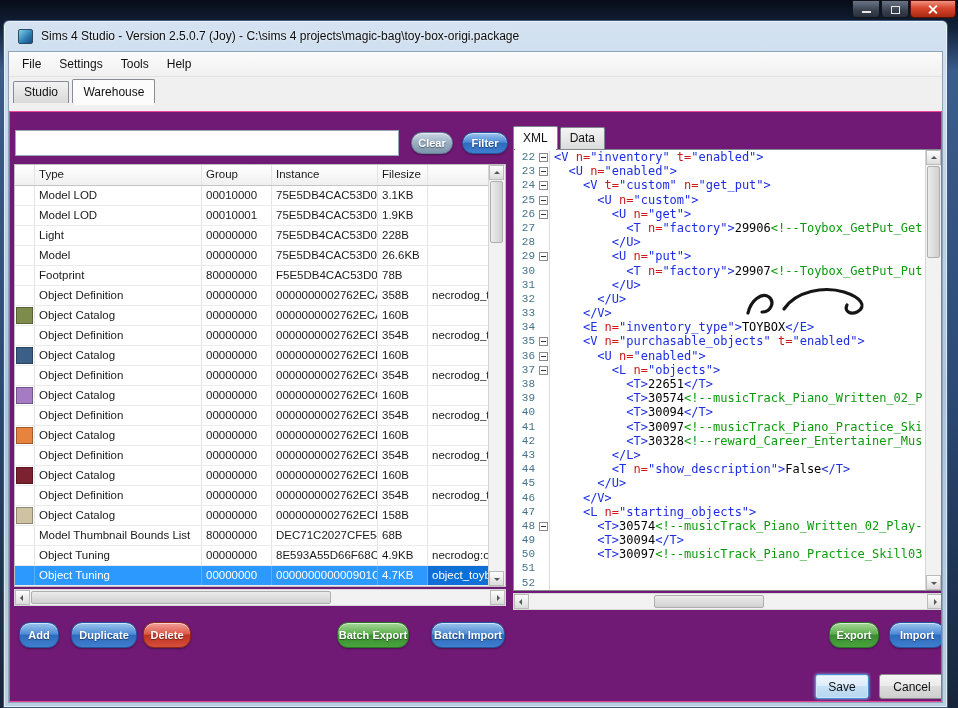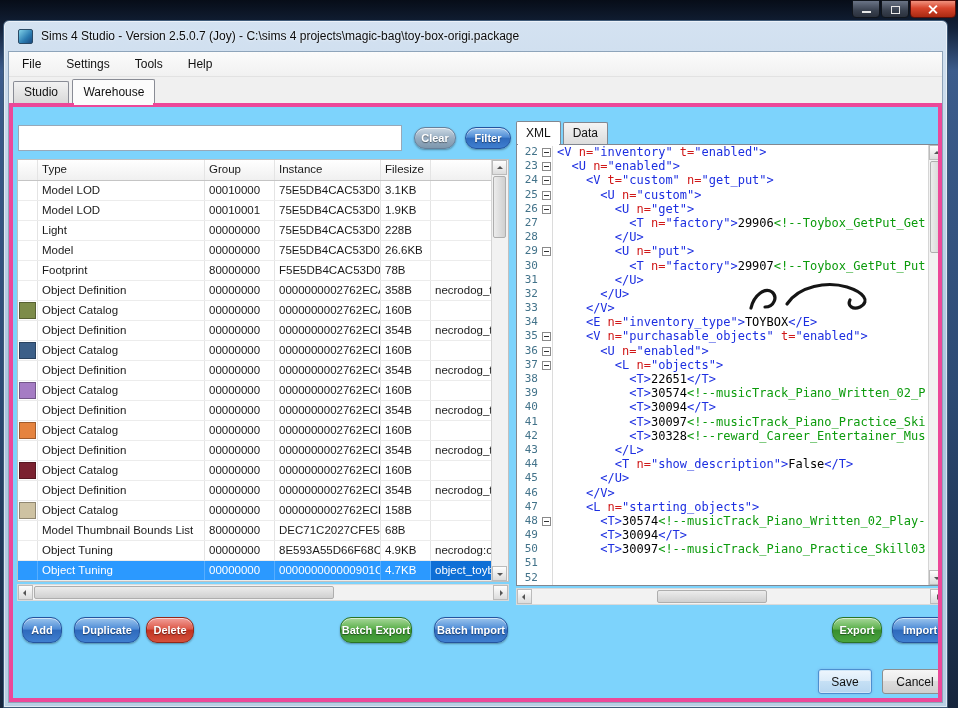--- a/index.html
+++ b/index.html
@@ -30,31 +30,31 @@
     padding:0 4px 4px; display:flex; flex-direction:column; z-index:2;
   }
   .titlebar { height:30px; display:flex; align-items:center; padding-left:10px; }
   .app-icon { width:15px; height:15px; border:1px solid #2a4a66; border-radius:2px;
     background:linear-gradient(135deg,#7fd0e8,#2a7ab0 60%,#1a4a80); }
   .title { margin-left:8px; font-size:12px; color:#0b0b0b; white-space:nowrap; overflow:hidden;
     text-shadow:0 0 3px rgba(255,255,255,.9); }
   .client { flex:1; background:#f0f0f0; border:1px solid #8ea4ba; display:flex; flex-direction:column; overflow:hidden; }
 
   .menubar { height:25px; background:linear-gradient(#fbfbfb,#f1f1f1); border-bottom:1px solid #e2e2e2;
-    display:flex; align-items:center; padding-left:4px;gap:7px; }
+    display:flex; align-items:center; padding-left:4px; }
   .menu-item { font-size:12px; color:#111; padding:4px 9px; cursor:default; }
 
   .tabstrip { height:26px; background:#f0f0f0; padding:4px 0 0 4px; position:relative; }
   .tab { display:inline-block; font-size:12px; color:#111; padding:3px 10px 4px;
     border:1px solid #898c95; border-bottom:none; border-radius:2px 2px 0 0;
     background:linear-gradient(#f2f2f2,#d9d9d9); margin-right:-1px; position:relative; }
   .tab.active { background:#fcfcfc; padding-top:5px; margin-top:-2px; z-index:5;text-align:right; }
   .tab.active::after { content:""; position:absolute; left:1px; right:1px; bottom:-2px; height:3px; background:#fcfcfc; }
 
-  .page { flex:1; background:#7dd3fc; border:4px solid #ec4899; position:relative; overflow:hidden; }
+  .page { flex:1; background:#701a75; border:1px solid #ec4899; position:relative; overflow:hidden;margin-top:8px; }
 
   
   .search { position:absolute; left:5px; top:18px; width:384px; height:26px;
     border:1px solid #98a8b8; background:#fff; font-size:12px; padding:0 6px;
     font-family:"Liberation Sans", sans-serif; }
   .gel { position:absolute; border-radius:11px; color:#fff; font-weight:bold; font-size:11px;
     font-family:"Liberation Sans", sans-serif; cursor:default; text-align:center;
     text-shadow:0 1px 1px rgba(0,0,0,.45);
     box-shadow:0 1px 2px rgba(0,0,0,.35), inset 0 1px 0 rgba(255,255,255,.55); }
   .gel.blue  { background:linear-gradient(#9cc6ee 0%,#4f8cd6 45%,#2f6bbd 52%,#3f7fd0 100%); border:1px solid #24549e; }
@@ -108,21 +108,21 @@
   .tab2 { font-size:12px; color:#111; padding:3px 9px 4px; border:1px solid #828790; border-bottom:none;
     border-radius:2px 2px 0 0; background:linear-gradient(#f4f4f4,#dcdcdc); margin-right:2px; position:relative; }
   .tab2.active { background:#ffffff; z-index:5; padding-top:4px; margin-top:-1px; }
   .tab2.active::after { content:""; position:absolute; left:1px; right:1px; bottom:-2px; height:3px; background:#fff; }
 
   .codepanel { position:absolute; left:503px; top:37px; width:430px; height:442px;
     background:#fff; border:1px solid #828790; }
   .gutter { position:absolute; left:0; top:0; bottom:0; width:36px; background:#fff;
     font-family:"DejaVu Sans Mono", monospace; font-size:11px; color:#43738a; overflow:hidden;
     border-right:1px solid #dcdcdc; }
-  .gline { display:flex; height:14.2px; }
+  .gline { display:flex; height:14.2px;font-family:Liberation Mono, monospace; }
   .lnum { flex:1; text-align:right; padding-right:2px; line-height:14.2px; }
   .foldcol { width:12px; position:relative; }
   .foldbox { position:absolute; left:2px; top:3px; width:9px; height:9px; border:1px solid #8a8a8a; background:#fff; }
   .foldbox::after { content:""; position:absolute; left:1px; right:1px; top:3px; height:1px; background:#333; }
   .code { position:absolute; left:36px; right:17px; top:0; bottom:0; overflow:hidden;
     font-family:"DejaVu Sans Mono", monospace; font-size:12px; padding-left:4px; }
   .cline { height:14.2px; line-height:14.2px; white-space:pre; }
   .tk-tag { color:#1c2ee0; } .tk-attr { color:#d01818; } .tk-str { color:#1c2ee0; }
   .tk-txt { color:#000; }  .tk-cmt { color:#0c9b0c; }
   .code-vscroll { right:0; top:0; bottom:0; width:17px; border:none; border-left:1px solid #d5d5d5; }

